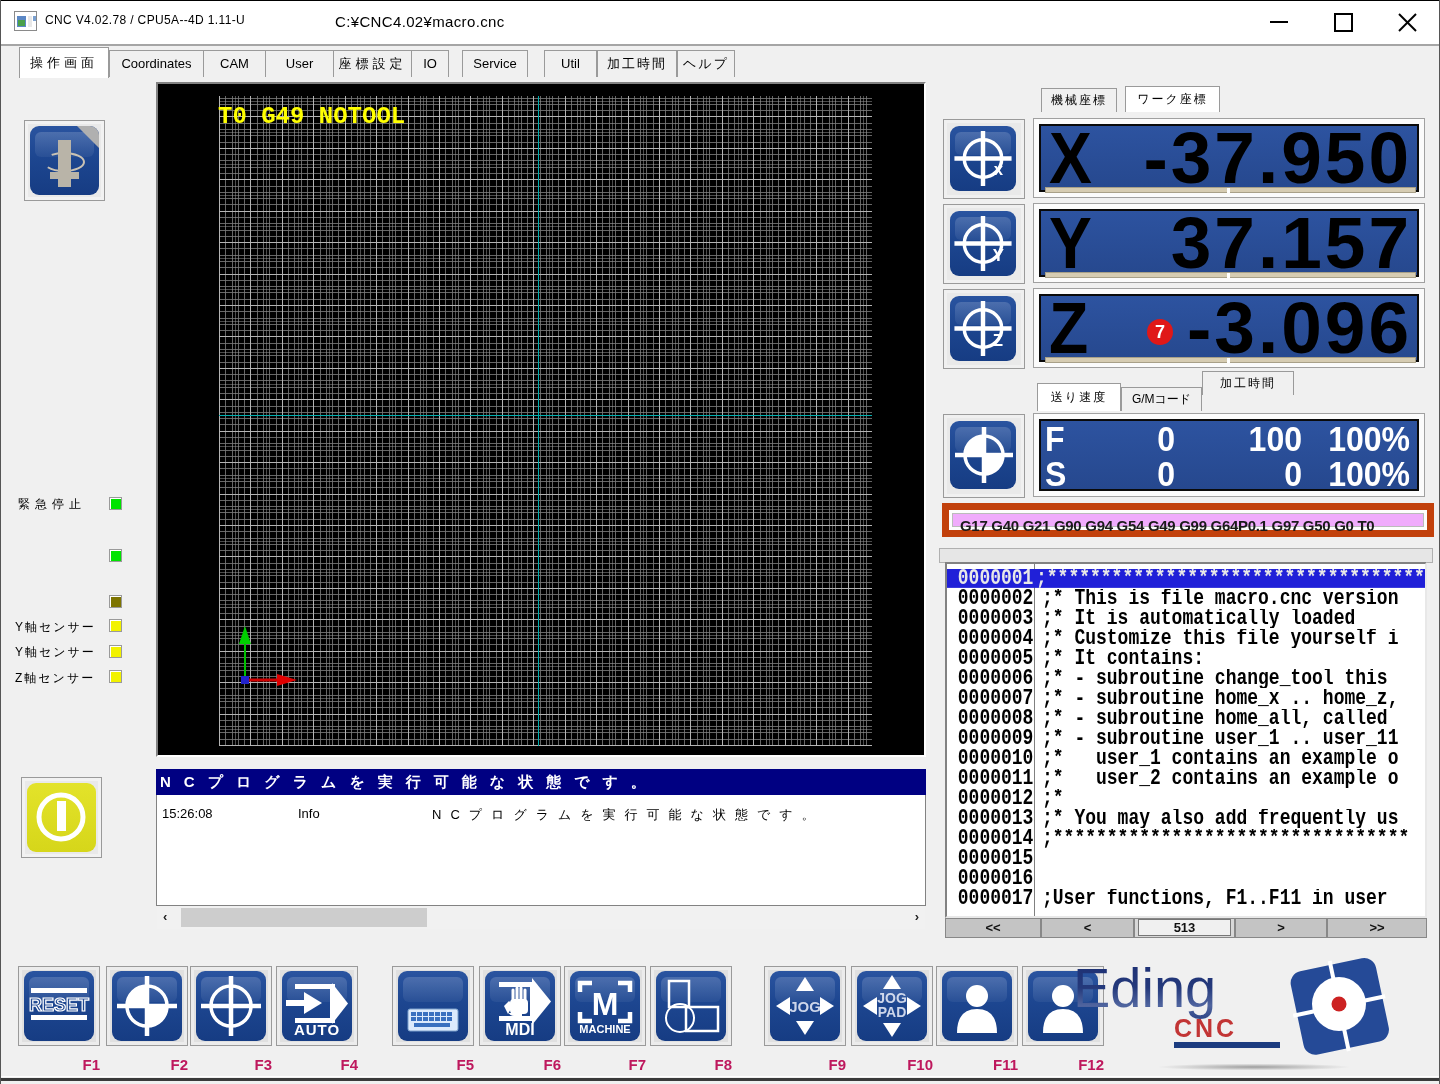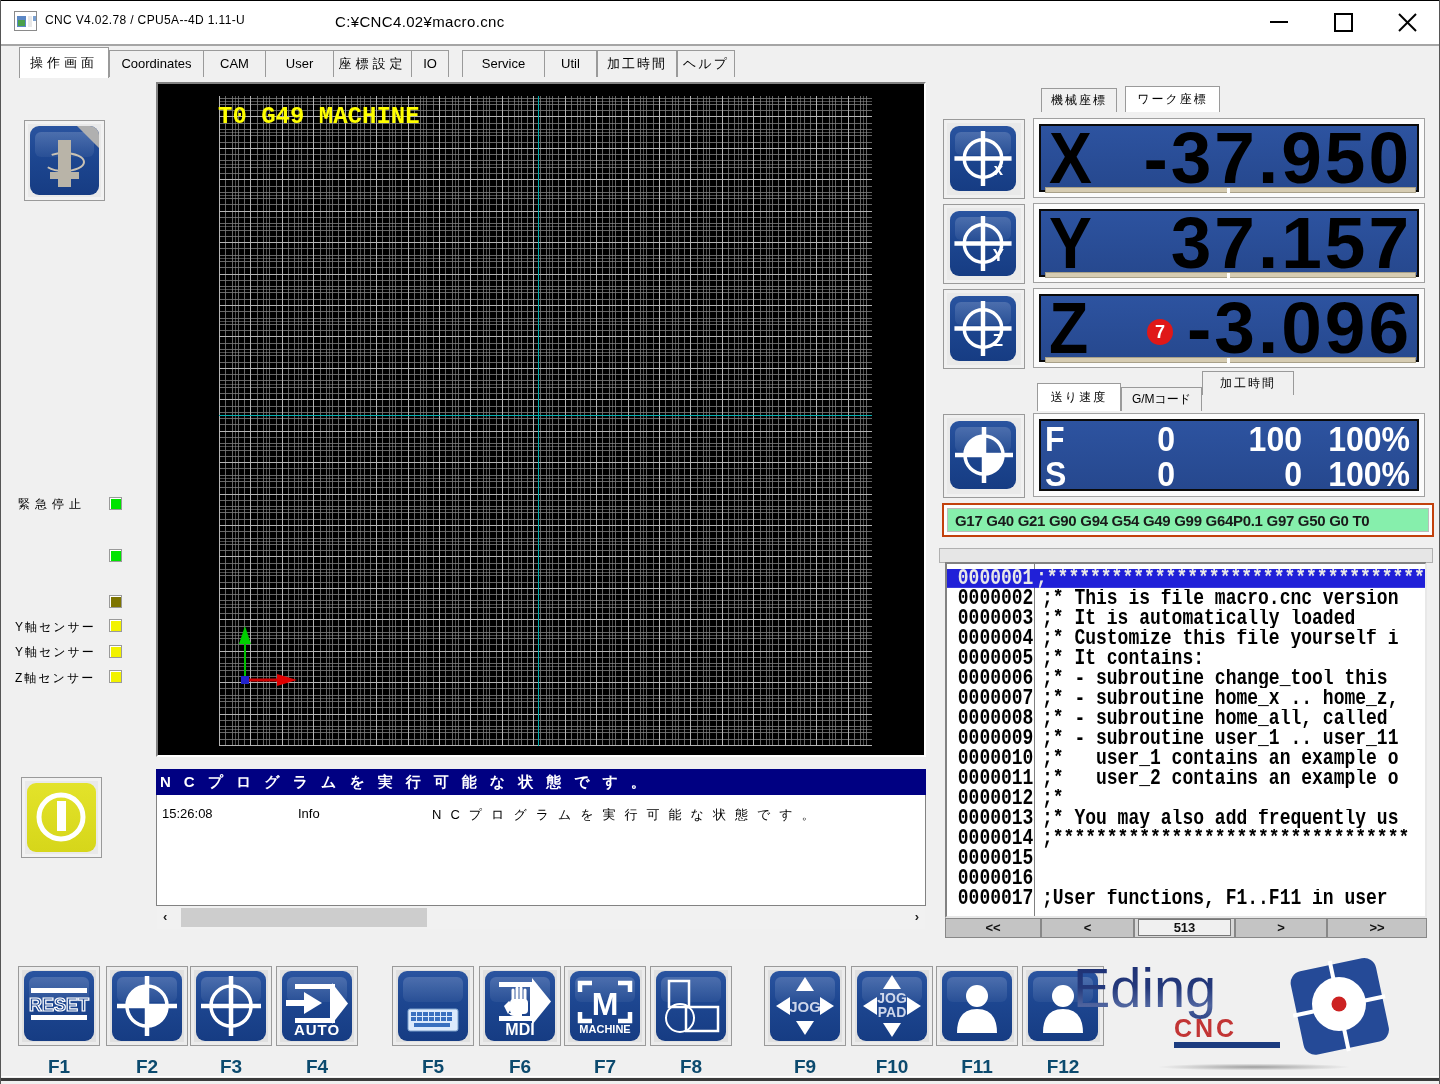--- a/index.html
+++ b/index.html
@@ -50,31 +50,31 @@
 .rtab.active{background:#fff;z-index:3}
 .dropanel{left:1032px;width:392px;height:80px;background:#fbfbfb;border:1px solid #a0a0a0}
 .drobox{position:absolute;left:5px;top:5px;width:380px;height:68px;background:linear-gradient(180deg,#2d53a0,#26488e);border:2px solid #0a0a0a;color:#000}
 .axis{position:absolute;left:8px;top:-5px;font-size:73px;line-height:1;font-weight:bold;transform:scaleX(.88);transform-origin:0 0}
 .dronum{position:absolute;right:5px;top:-5px;font-size:73px;line-height:1;font-weight:bold;letter-spacing:3px;white-space:nowrap}
 .droprog{position:absolute;left:4px;bottom:-3px;width:371px;height:6px;background:#d6ccb2;border:1px solid #a8a088}
 .droprog i{position:absolute;left:181px;top:0;width:3px;height:5px;background:#fff}
 .iconframe{left:942px;width:82px;height:80px;background:#e9e9e9;border:1px solid #9a9a9a;box-shadow:inset 0 0 0 3px #f0f0f0}
 .fs{position:absolute;font-size:32px;line-height:1;font-weight:bold;transform:scaleY(1.12);transform-origin:0 0}
 
-#gline{left:941px;top:503px;width:492px;height:34px;background:#86efac;border:2px solid #c2410c;box-shadow:inset 0 0 0 3px #fdfdfd, inset 0 0 0 4px #bbb}
+#gline{left:941px;top:503px;width:492px;height:34px;background:#f0abfc;border:7px solid #c2410c;box-shadow:inset 0 0 0 3px #fdfdfd, inset 0 0 0 4px #bbb}
 #gtext{position:absolute;left:11px;top:7px;font-size:15px;font-weight:bold;color:#1a1a1a;white-space:nowrap;letter-spacing:-0.3px}
 #graybar{left:938px;top:548px;width:494px;height:15px;background:#e6e6e6;border:1px solid #b0b0b0}
 #listing{left:944px;top:562px;width:482px;height:356px;background:#fff;border-top:2px solid #828282;border-left:2px solid #828282;border-right:2px solid #e8e8e8;border-bottom:2px solid #e8e8e8;overflow:hidden}
 #lnums{position:absolute;left:0;top:0;width:88px;height:352px;border-right:1px solid #808080}
 .lrow{position:absolute;height:16.4px;line-height:16.4px;font-family:"Liberation Mono",monospace;font-weight:bold;font-size:18px;white-space:pre;overflow:hidden;transform:scaleY(1.18);transform-origin:0 0}
 #lnav{left:944px;top:918px;width:482px;height:20px;background:#c8c8c8}
 .navbtn{position:absolute;top:0;height:20px;background:#c4c4c4;border:1px solid #888;font-size:13px;font-weight:bold;text-align:center;line-height:18px;color:#111}
 
 .fbtn{top:966px;width:82px;height:80px;background:#e0e0e0;border:1px solid #9a9a9a;box-shadow:inset 0 0 0 3px #ececec}
-.flabel{top:1056px;font-size:19px;font-weight:bold;color:#0c4a6e;text-align:center;width:82px}
+.flabel{top:1056px;font-size:15px;font-weight:bold;color:#be185d;text-align:right;width:82px}
 #bottomline1{left:0;top:1076px;width:1440px;height:1px;background:#fff}
 #bottomline2{left:0;top:1078px;width:1440px;height:3px;background:#3a3a3a}
 </style></head>
 <body>
 <div class="abs" id="titlebar"></div>
 <div class="abs" id="appicon">
     <i class="b1"></i>
     <i class="b2"></i>
     <i class="b3"></i>
     <i class="b4"></i>
@@ -87,29 +87,29 @@
 <line x1="136" y1="14" x2="153" y2="31" stroke="#000" stroke-width="2"></line>
 <line x1="153" y1="14" x2="136" y2="31" stroke="#000" stroke-width="2"></line>
 </svg>
 <div class="abs" id="tabsep"></div>
 <div class="abs tab active cjk" style="left:18px;width:90px;line-height:29px">操作画面</div>
 <div class="abs tab" style="left:108px;width:95px;line-height:25px">Coordinates</div>
 <div class="abs tab" style="left:202px;width:63px;line-height:25px">CAM</div>
 <div class="abs tab" style="left:264px;width:69px;line-height:25px">User</div>
 <div class="abs tab cjk" style="left:332px;width:79px;line-height:25px">座標設定</div>
 <div class="abs tab" style="left:410px;width:38px;line-height:25px">IO</div>
-<div class="abs tab" style="left:461px;width:83px;line-height:25px">Service</div>
+<div class="abs tab" style="left:461px;width:66px;line-height:25px">Service</div>
 <div class="abs tab" style="left:543px;width:53px;line-height:25px">Util</div>
 <div class="abs tab cjk" style="left:596px;width:80px;line-height:25px;letter-spacing:2px">加工時間</div>
 <div class="abs tab cjk" style="left:676px;width:58px;line-height:25px;letter-spacing:2px">ヘルプ</div>
 <div class="abs" id="plot">
   <div id="grid"></div>
   <div id="vline"></div>
   <div id="hline"></div>
-  <div id="plotlabel">T0 G49 MACHINE</div>
+  <div id="plotlabel">T0 G49 NOTOOL</div>
   <svg style="position:absolute;left:75px;top:540px;width:80px;height:70px">
     <line x1="12" y1="56" x2="12" y2="18" stroke="#00c000" stroke-width="2"></line>
     <polygon points="12,2 6,20 18,20" fill="#00d000"></polygon>
     <line x1="12" y1="56" x2="48" y2="56" stroke="#d00000" stroke-width="3"></line>
     <polygon points="64,56 44,50 44,62" fill="#e00000"></polygon>
     <rect x="8" y="52" width="8" height="8" fill="#2222cc"></rect>
   </svg>
 </div>
 <div class="abs" id="msghead"><span class="cjk">NCプログラムを実行可能な状態です。</span></div>
 <div class="abs" id="msgbody">

